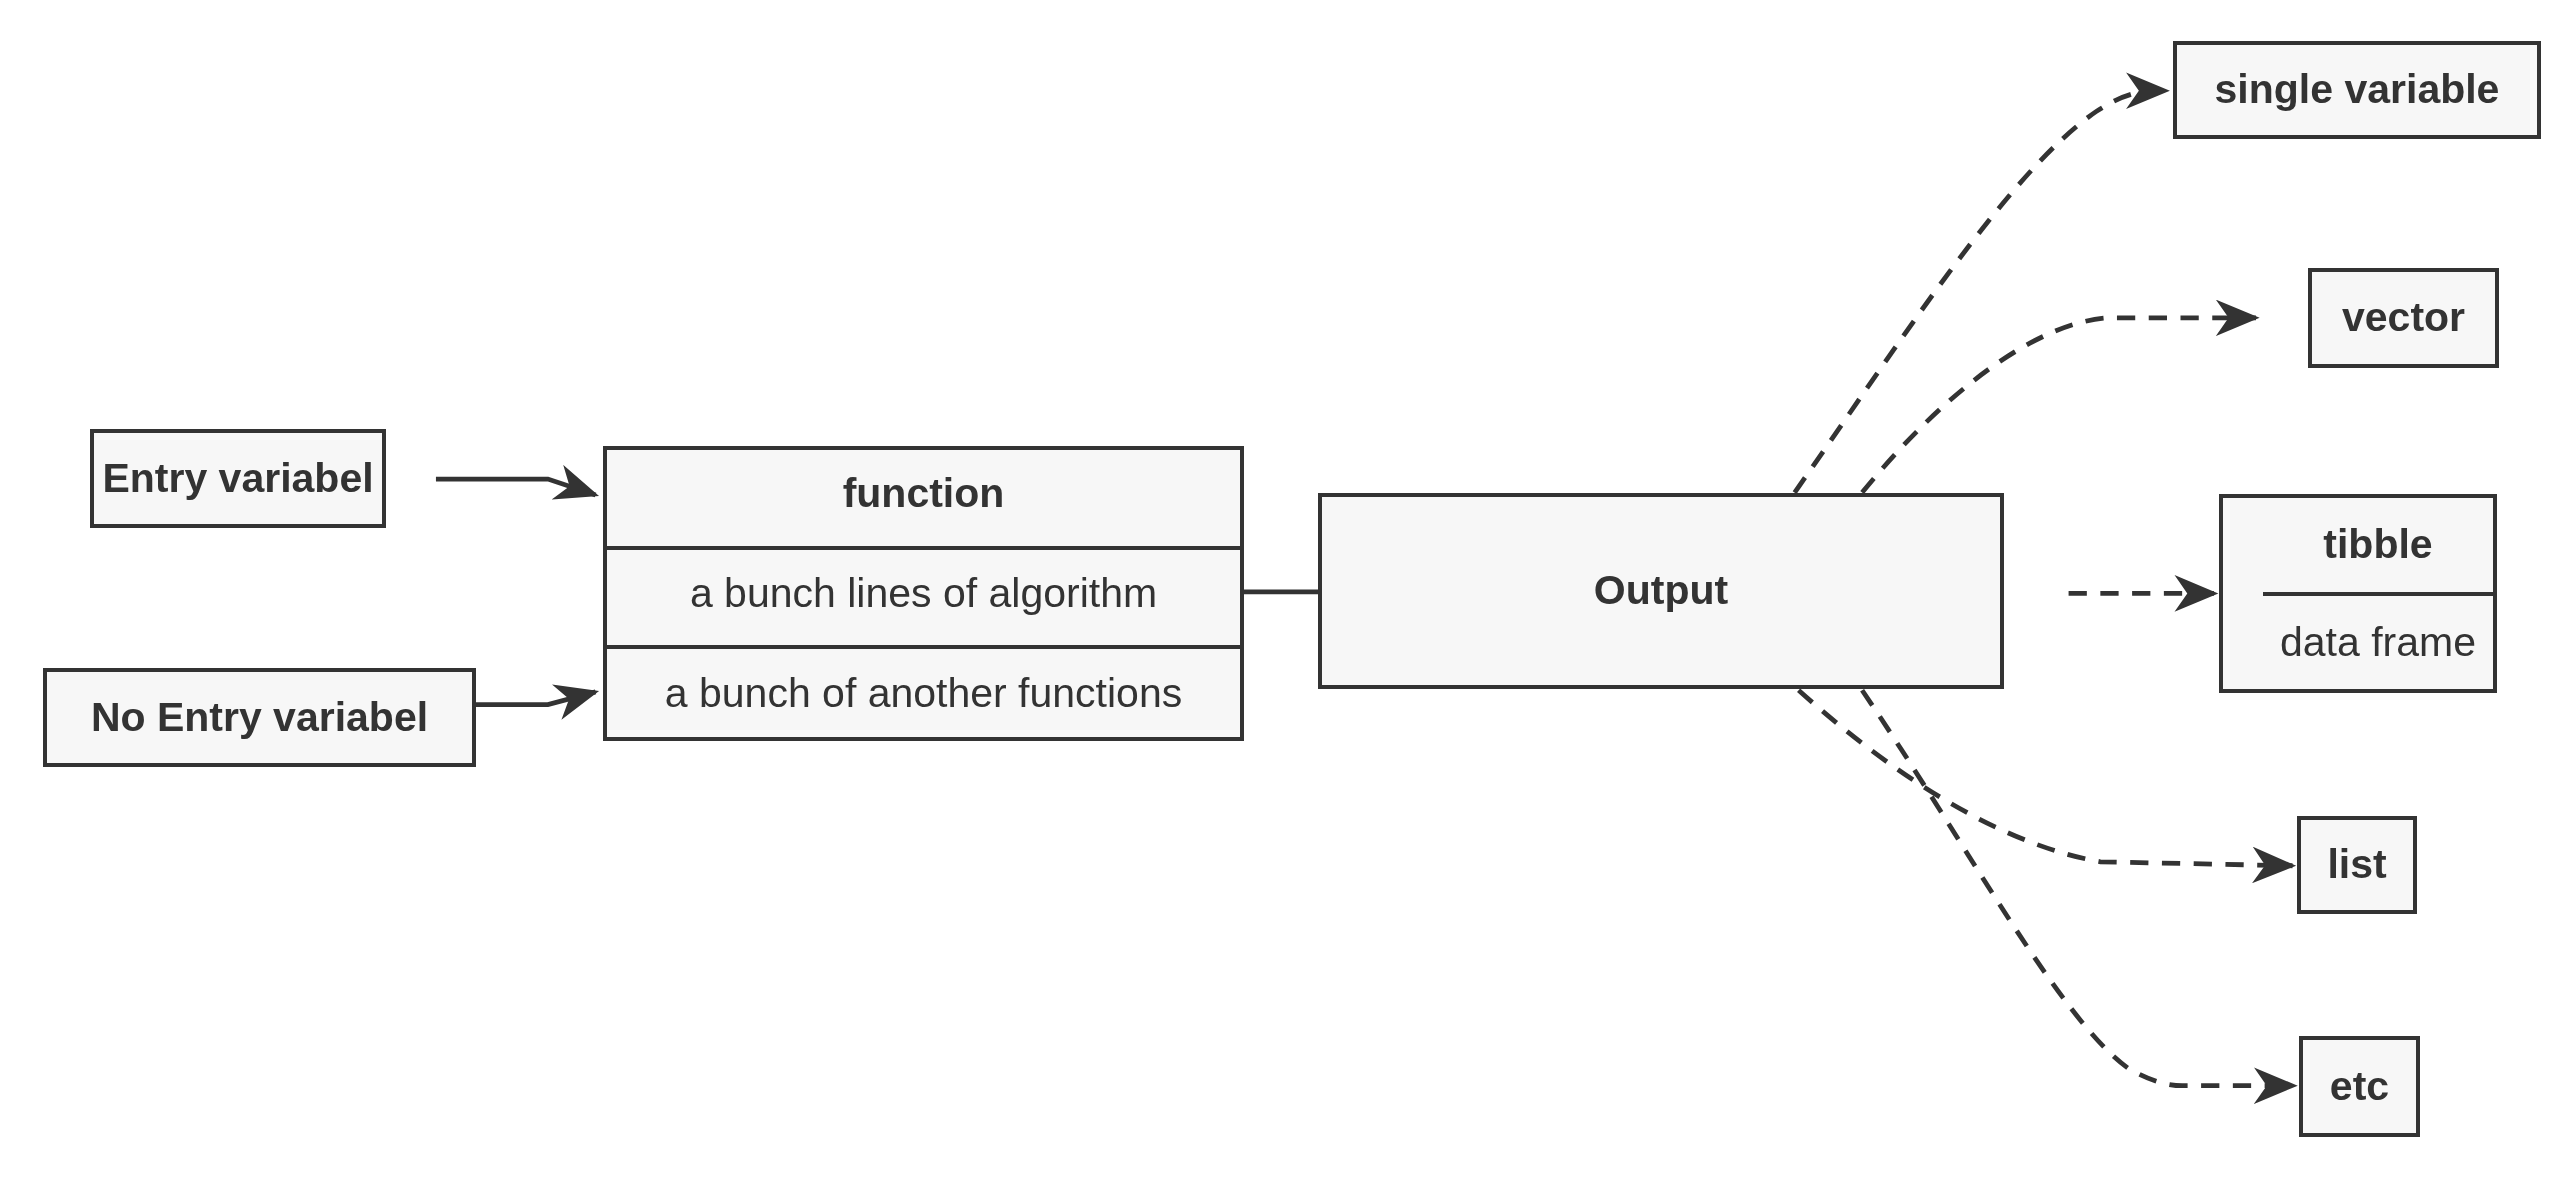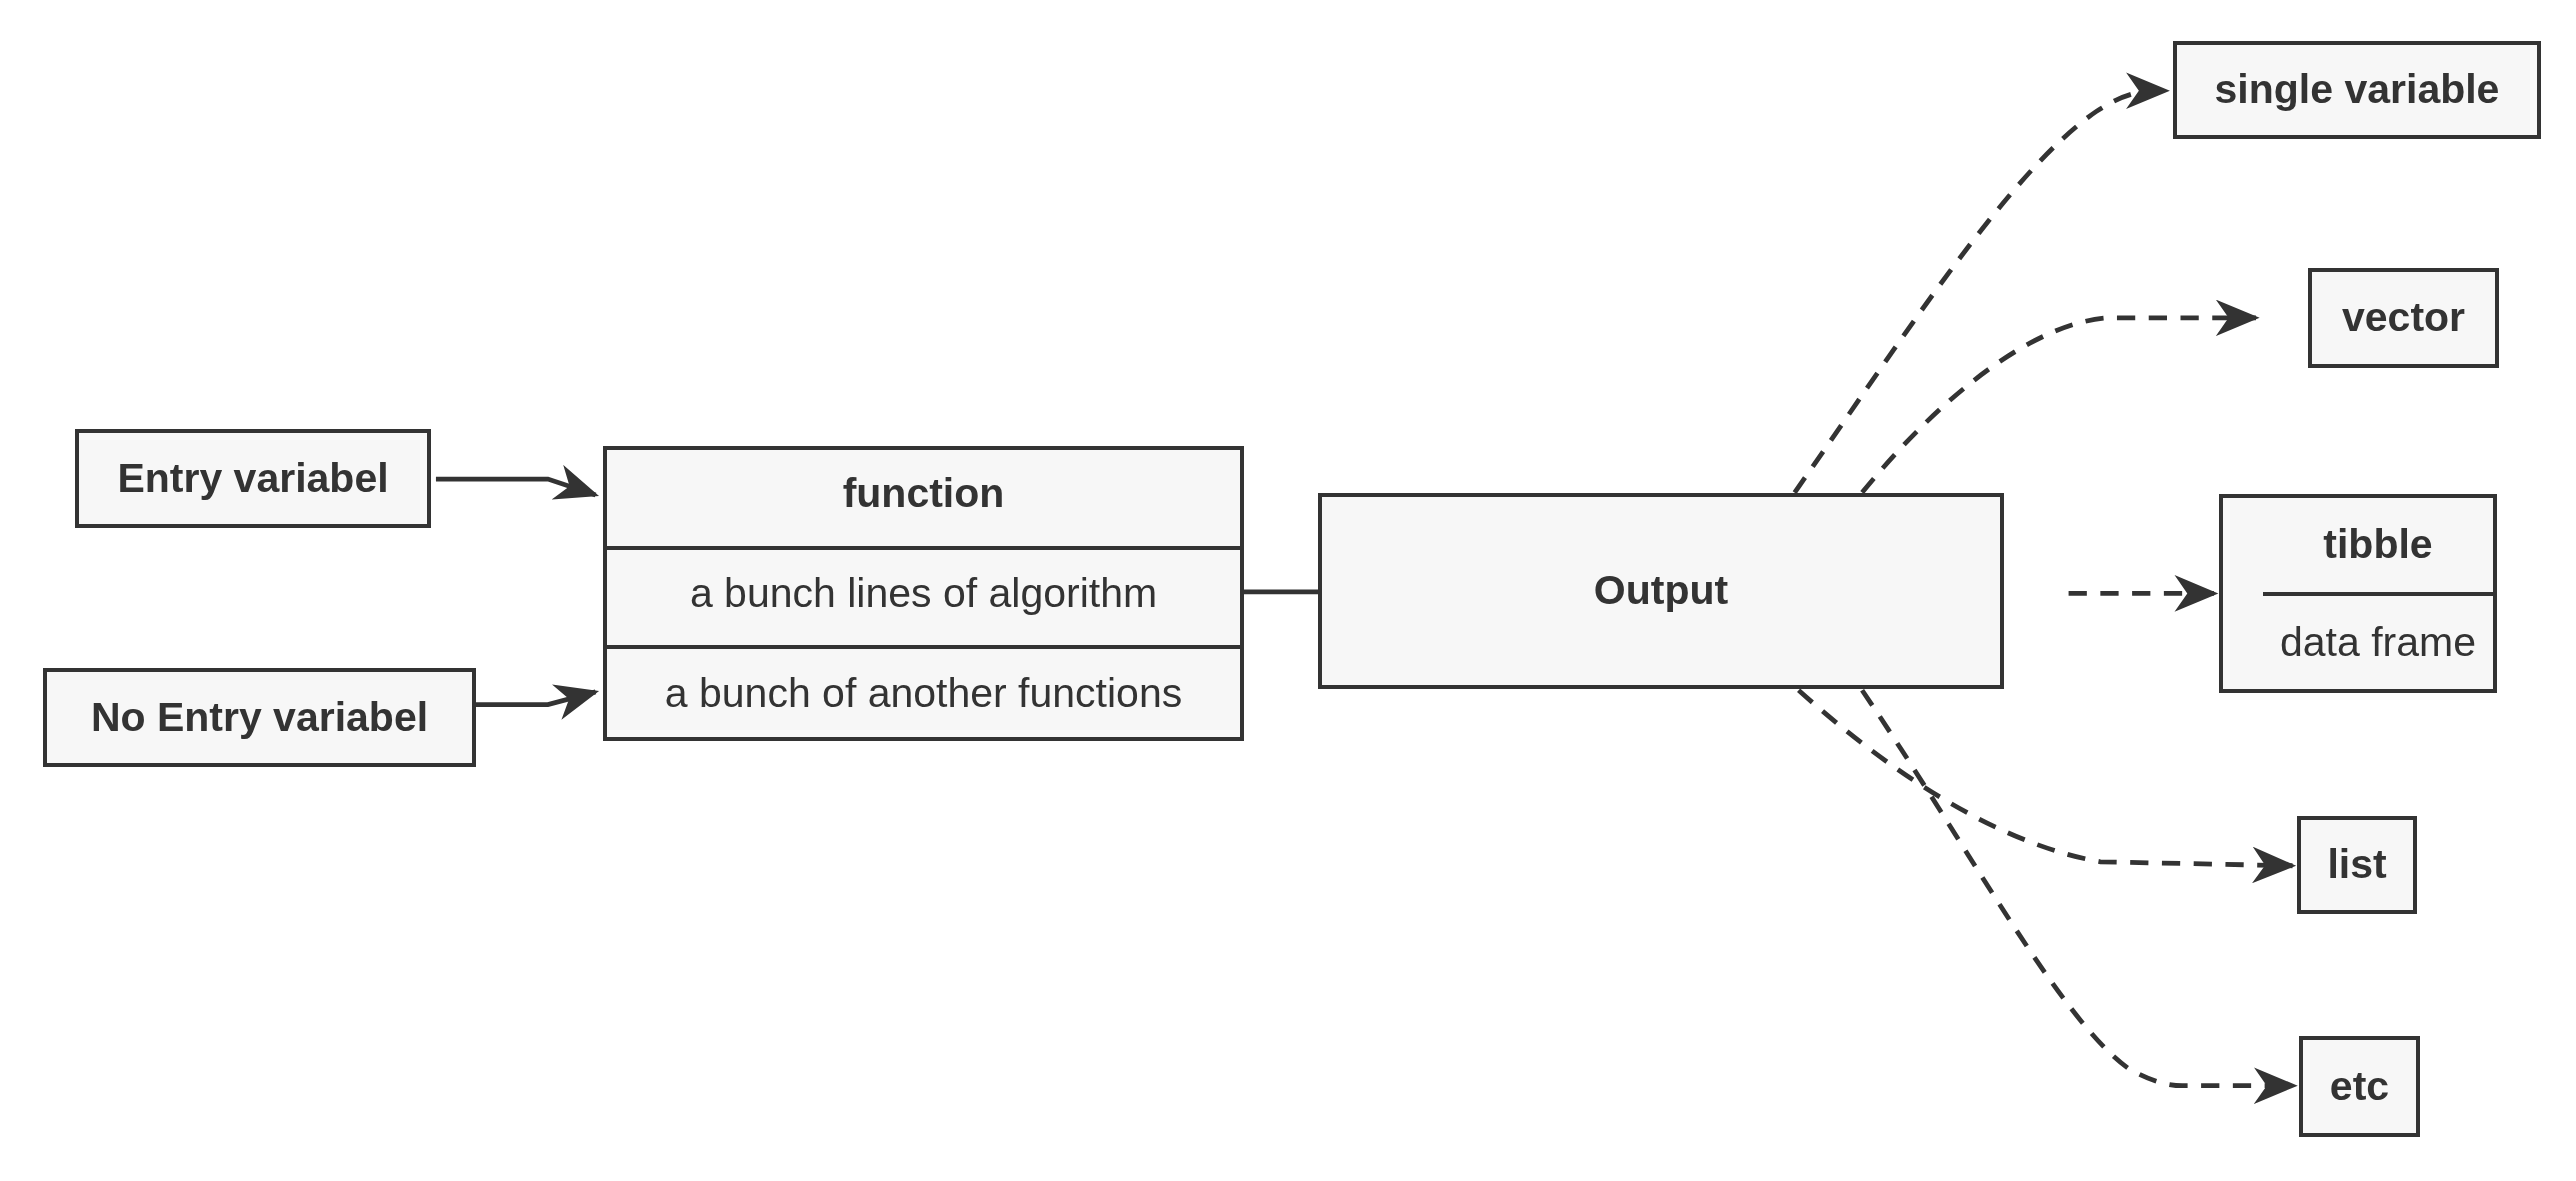--- a/index.html
+++ b/index.html
@@ -81,21 +81,21 @@
 
     <path class="link dashed" d="M 2345,620 C 2455,485 2570,405 2655,400 L 2841,400" marker-end="url(#arrowhead)"></path>
 
     <path class="link dashed" d="M 2605,747 L 2789,747" marker-end="url(#arrowhead)"></path>
 
     <path class="link dashed" d="M 2265,869 C 2400,990 2530,1065 2645,1085 L 2887,1090" marker-end="url(#arrowhead)"></path>
 
     <path class="link dashed" d="M 2345,869 C 2475,1060 2595,1285 2680,1345 Q 2718,1367 2748,1367 L 2889,1367" marker-end="url(#arrowhead)"></path>
   </svg>
 
-  <div class="node" style="left:75px; top:429px; width:356px; height:99px;">
+  <div class="node" style="left:90px; top:429px; width:296px; height:99px;">
     <span class="bold">Entry variabel</span>
   </div>
 
   <div class="node" style="left:43px; top:668px; width:433px; height:99px;">
     <span class="bold">No Entry variabel</span>
   </div>
 
   <div class="node stack" style="left:603px; top:446px; width:641px; height:295px;gap:8px;">
     <div class="row">
       <span class="bold">function</span>

